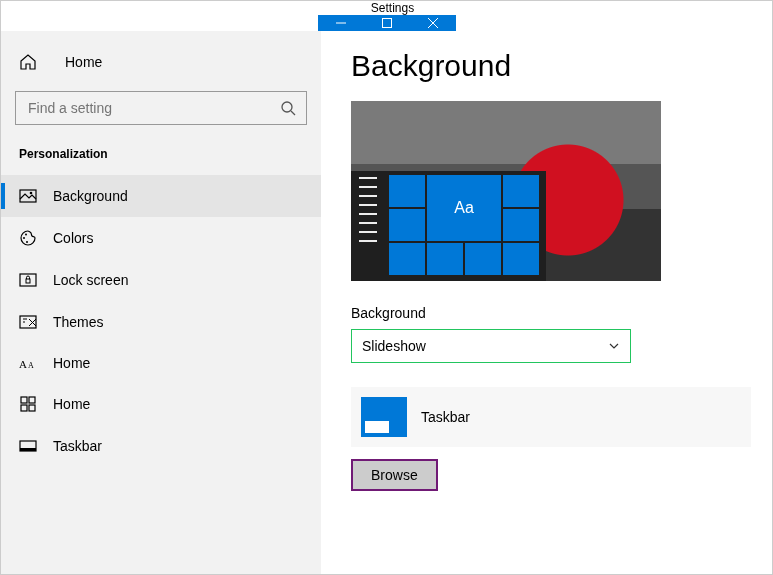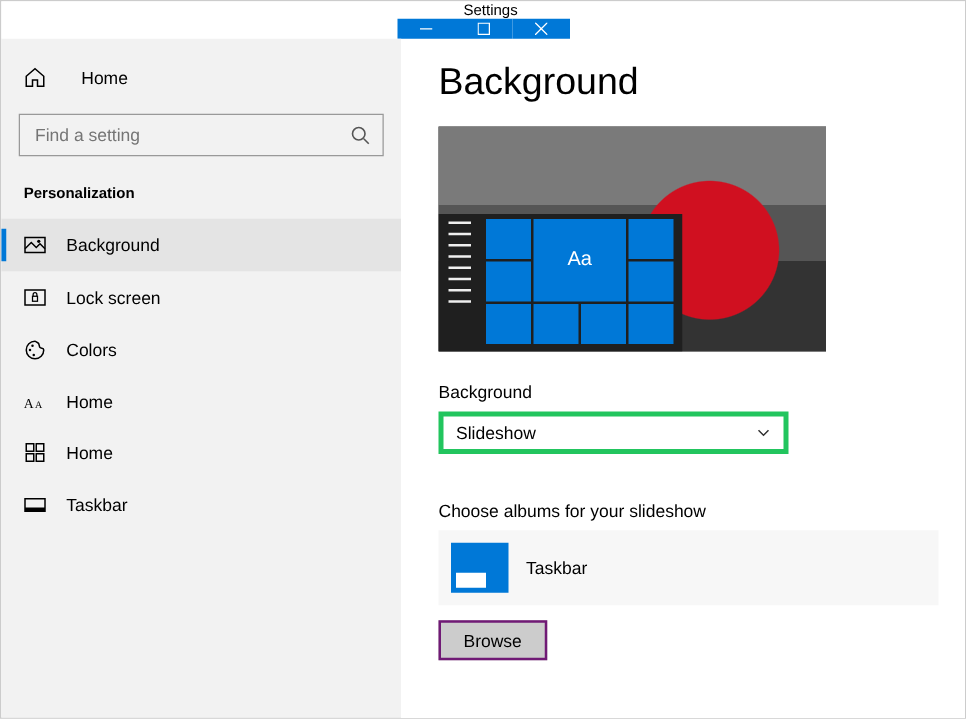--- a/index.html
+++ b/index.html
@@ -166,26 +166,26 @@
     display:flex; align-items:center; justify-content:center;
     color:#fff; font-size:16px;
   }
   .field-label {
     font-size: 14px;
     margin-bottom: 8px;
   }
   .select {
     width: 280px;
     height: 34px;
-    border: 4px solid #22c55e;
+    border: 1px solid #22c55e;
     display: flex;
     align-items: center;
     padding: 0 10px;
     justify-content: space-between;
-    margin-bottom: 37px;
+    margin-bottom: 24px;
     background:#fff;
   }
   .album-item {
     display: flex;
     align-items: center;
     gap: 14px;
     padding: 10px;
     background: #f7f7f7;
     margin: 8px 0 12px 0;
     width: 400px;
@@ -269,40 +269,50 @@
             <path d="M1 12 L6 7 L10 11 L13 8 L17 12" fill="none" stroke="#000" stroke-width="1.2"></path>
             <circle cx="12" cy="6" r="1.3" fill="#000"></circle>
           </svg>
       </span>
       <span>Background</span>
     </div>
 
     <div class="nav-item">
       <span class="icon">
         <svg width="18" height="18" viewBox="0 0 18 18">
-            <rect x="1" y="3" width="16" height="12" fill="none" stroke="#000" stroke-width="1.2"></rect>
-            <rect x="7" y="8" width="4" height="4" fill="none" stroke="#000" stroke-width="1"></rect>
-            <path d="M7.5 8 V6.5 A1.5 1.5 0 0 1 10.5 6.5 V8" fill="none" stroke="#000" stroke-width="1"></path>
-          </svg>
-      </span>
-      <span>Lock screen</span>
-    </div>
-
-    <div class="nav-item">
-      <span class="icon">
-        <svg width="18" height="18" viewBox="0 0 18 18">
             <path d="M9 2 A7 7 0 1 0 16 9 C16 7 14 8 13 7 C12 6 13 4 11 3 C10 2.5 9.5 2 9 2 Z" fill="none" stroke="#000" stroke-width="1.2"></path>
             <circle cx="5" cy="9" r="1" fill="#000"></circle>
             <circle cx="7" cy="5.5" r="1" fill="#000"></circle>
             <circle cx="8" cy="13" r="1" fill="#000"></circle>
           </svg>
       </span>
       <span>Colors</span>
     </div>
 
+    <div class="nav-item">
+      <span class="icon">
+        <svg width="18" height="18" viewBox="0 0 18 18">
+            <rect x="1" y="3" width="16" height="12" fill="none" stroke="#000" stroke-width="1.2"></rect>
+            <rect x="7" y="8" width="4" height="4" fill="none" stroke="#000" stroke-width="1"></rect>
+            <path d="M7.5 8 V6.5 A1.5 1.5 0 0 1 10.5 6.5 V8" fill="none" stroke="#000" stroke-width="1"></path>
+          </svg>
+      </span>
+      <span>Lock screen</span>
+    </div>
+
+    <div class="nav-item">
+      <span class="icon">
+        <svg width="18" height="18" viewBox="0 0 18 18">
+            <rect x="1" y="3" width="16" height="12" fill="none" stroke="#000" stroke-width="1.2"></rect>
+            <path d="M4 6 L8 6 M4 9 L6 9" stroke="#000" stroke-width="1.2"></path>
+            <path d="M10 6 L17 13 M17 6 L10 13" stroke="#000" stroke-width="1"></path>
+          </svg>
+      </span>
+      <span>Themes</span>
+    </div>
 
     <div class="nav-item">
       <span class="icon">
         <svg width="18" height="16" viewBox="0 0 18 16">
             <text x="0" y="13" font-size="11" font-family="Segoe UI" fill="#000">A</text>
             <text x="9" y="13" font-size="8" font-family="Segoe UI" fill="#000">A</text>
           </svg>
       </span>
       <span>Home</span>
     </div>
@@ -364,21 +374,20 @@
     <div class="field-label">Background</div>
     <div class="select">
       <span>Slideshow</span>
       <span>
         <svg width="12" height="12" viewBox="0 0 12 12">
             <path d="M2 4 L6 8 L10 4" fill="none" stroke="#333" stroke-width="1.2"></path>
           </svg>
       </span>
     </div>
 
-    <div class="field-label">Choose albums for your slideshow</div>
     <div class="album-item">
       <div class="album-thumb"></div>
       <span>Taskbar</span>
     </div>
 
     <div class="browse-btn">
       <span>Browse</span>
     </div>
 
   </div>

